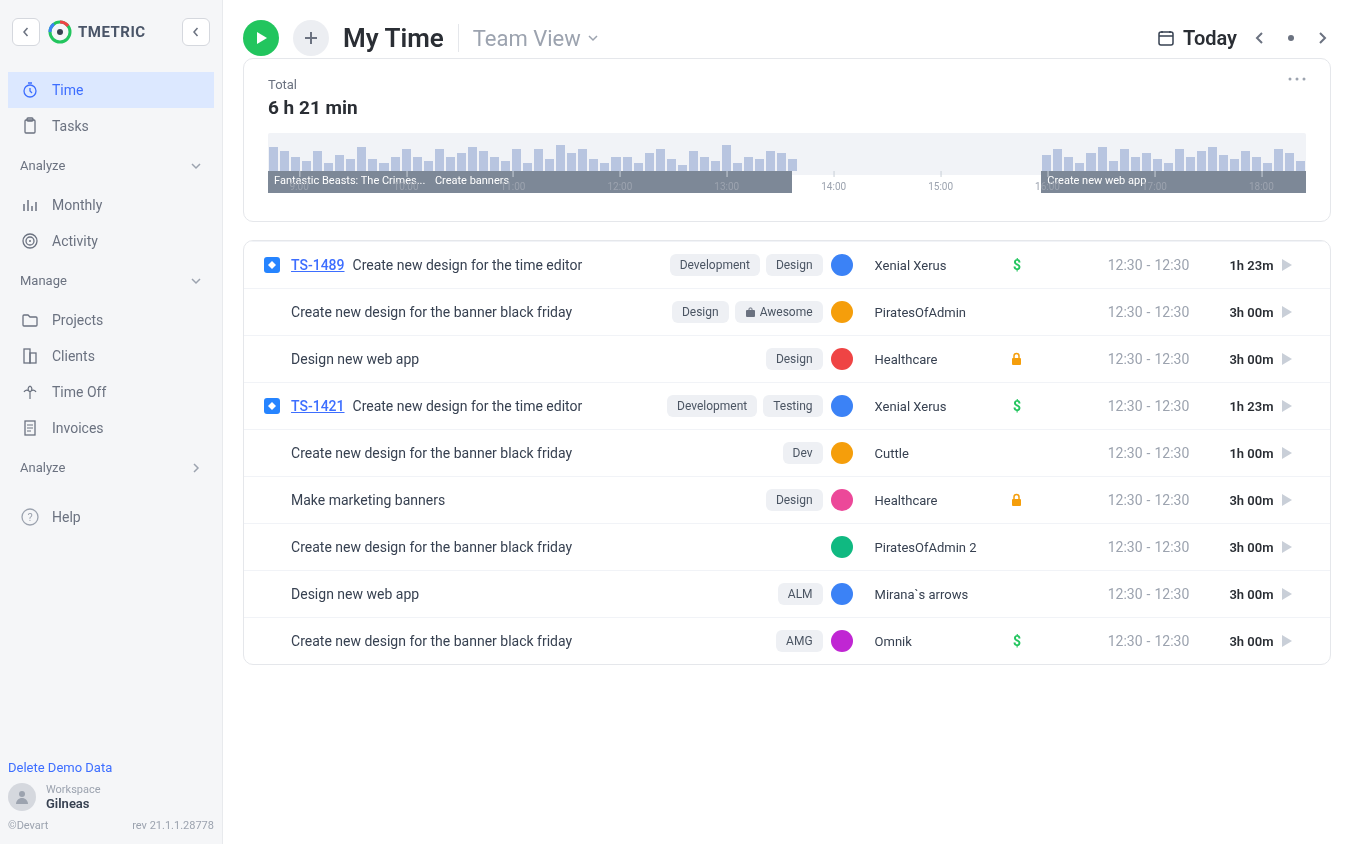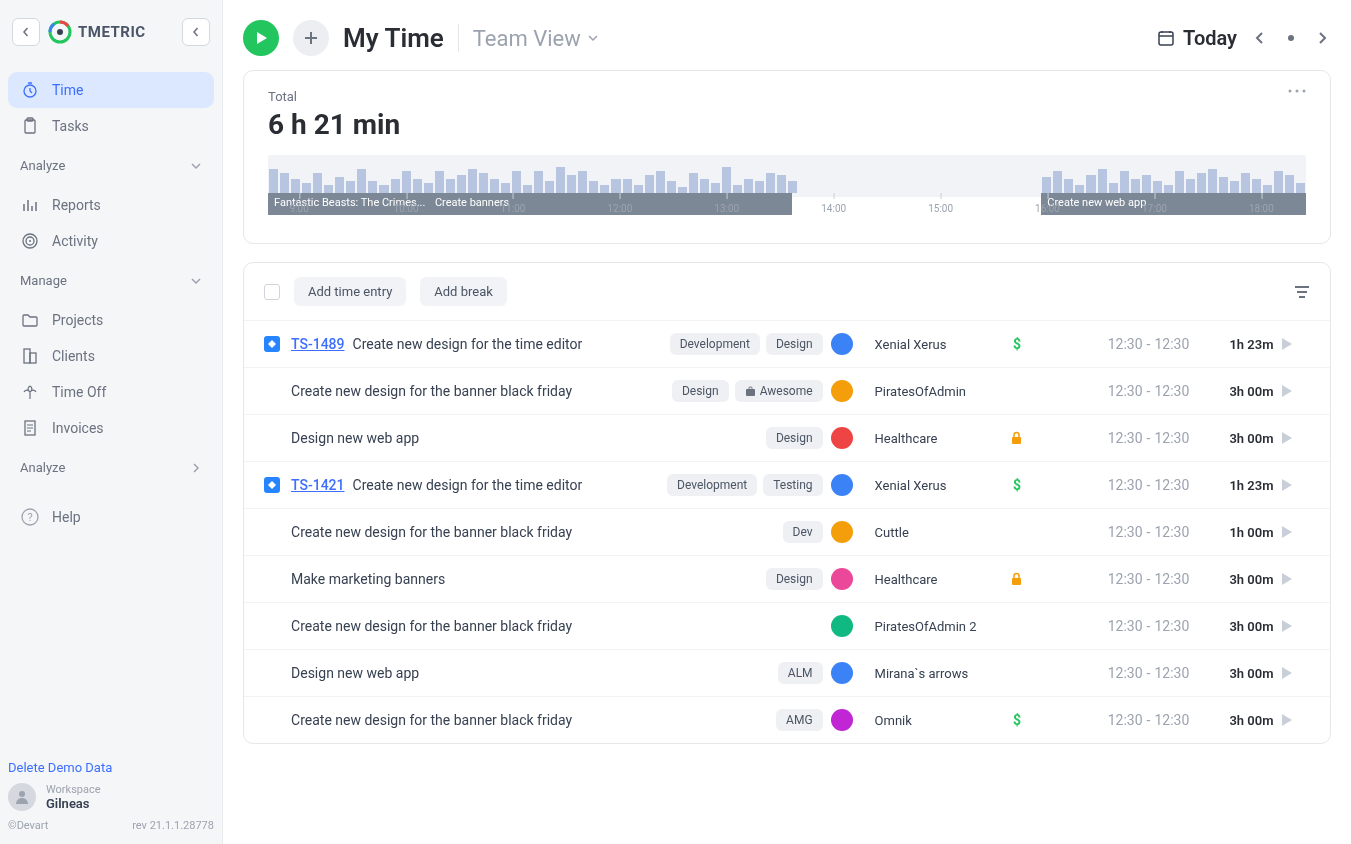--- a/index.html
+++ b/index.html
@@ -6,46 +6,46 @@
 body{background:#f5f6f8;color:#2a2e34;overflow:hidden}
 .app{display:flex;width:1351px;height:844px}
 .sidebar{width:223px;background:#f5f6f8;display:flex;flex-direction:column;border-right:1px solid #e8eaed}
 .sb-header{display:flex;align-items:center;gap:8px;padding:10px 12px;height:64px}
 .back-btn{width:28px;height:28px;border:1px solid #d5d8de;background:#fff;border-radius:6px;display:flex;align-items:center;justify-content:center;cursor:pointer}
 .logo{display:flex;align-items:center;gap:6px;flex:1}
 .logo-icon{width:24px;height:24px;display:flex;align-items:center;justify-content:center}
 .logo-text{font-weight:700;font-size:15px;letter-spacing:.5px;color:#4a5568}
 .collapse-btn{width:28px;height:28px;border:1px solid #d5d8de;background:#fff;border-radius:6px;display:flex;align-items:center;justify-content:center;cursor:pointer}
 .nav{padding:8px 8px 0}
-.nav-item{display:flex;align-items:center;gap:12px;padding:8px 12px;border-radius:9px;cursor:pointer;color:#6b7280;font-size:14px}
+.nav-item{display:flex;align-items:center;gap:12px;padding:8px 12px;border-radius:0;cursor:pointer;color:#6b7280;font-size:14px}
 .nav-item.active{background:#dce8ff;color:#3d6eff}
 .nav-item .icon{width:20px;height:20px;display:flex;align-items:center;justify-content:center;flex-shrink:0}
 .nav-section{padding:14px 20px 6px;font-size:13px;color:#6b7280;display:flex;justify-content:space-between;align-items:center;cursor:pointer}
 .nav-section-chev{color:#9ca3af}
 .sb-footer{margin-top:auto;padding:12px 8px;font-size:13px}
 .sb-delete{color:#3d6eff;cursor:pointer;margin-bottom:8px}
 .sb-workspace{display:flex;gap:10px;align-items:center;margin-bottom:8px}
 .avatar{width:28px;height:28px;border-radius:50%;background:#d5d8de;display:flex;align-items:center;justify-content:center}
 .ws-label{color:#9ca3af;font-size:11px;line-height:1.2}
 .ws-name{color:#374151;font-size:13px;font-weight:600}
 .sb-meta{display:flex;justify-content:space-between;color:#9ca3af;font-size:11px}
 .main{flex:1;background:#fff;padding:20px;overflow:auto}
-.topbar{display:flex;align-items:center;gap:14px;margin-bottom:14px}
+.topbar{display:flex;align-items:center;gap:14px;margin-bottom:2px}
 .play-btn{width:36px;height:36px;border-radius:50%;background:#22c55e;display:flex;align-items:center;justify-content:center;cursor:pointer}
 .add-btn{width:36px;height:36px;border-radius:50%;background:#eceef2;display:flex;align-items:center;justify-content:center;cursor:pointer;color:#6b7280;font-size:20px}
 .title{font-size:26px;font-weight:600;color:#2a2e34}
 .team-view{font-size:22px;color:#9ca3af;display:flex;align-items:center;gap:6px;cursor:pointer}
 .divider-v{width:1px;height:28px;background:#e5e7eb}
 .topbar-right{margin-left:auto;display:flex;align-items:center;gap:14px}
 .today{display:flex;align-items:center;gap:8px;font-size:20px;font-weight:600;cursor:pointer}
 .date-nav-btn{cursor:pointer;color:#6b7280;display:flex;align-items:center;padding:4px}
 .summary-card{border:1px solid #e5e7eb;border-radius:10px;padding:18px 24px;margin-bottom:18px}
 .summary-top{display:flex;justify-content:space-between;margin-bottom:14px}
 .summary-left .label,.summary-right .label{font-size:13px;color:#6b7280;margin-bottom:4px}
-.summary-left .value,.summary-right .value{font-size:28px;font-weight:700}
+.summary-left .value,.summary-right .value{font-size:19px;font-weight:700}
 .summary-right{text-align:right}
 .more-btn{cursor:pointer;color:#9ca3af;margin-left:16px;align-self:flex-start}
 .timeline{position:relative;height:70px}
 .timeline-track{position:relative;height:42px;background:#f1f3f7;border-radius:2px}
 .task-block{position:absolute;top:38px;height:22px;background:#7d8897;color:#fff;font-size:11px;padding:3px 6px;white-space:nowrap;overflow:hidden}
 .bars-wrap{position:absolute;top:0;left:0;right:0;height:38px;display:flex;align-items:flex-end;gap:2px;padding:0 1px}
 .bar{flex:1;background:#b8c5e0;min-width:6px}
 .tl-labels{position:relative;height:14px;margin-top:6px}
 .tl-tick{position:absolute;font-size:10px;color:#9ca3af;transform:translateX(-50%)}
 .tl-tick::before{content:'';position:absolute;left:50%;top:-10px;width:1px;height:6px;background:#c9cfd8}
@@ -129,21 +129,21 @@
             </svg>
           </span>
         </div>
         <div class="nav">
           <div class="nav-item">
             <span class="icon">
               <svg width="18" height="18" viewBox="0 0 18 18">
                 <path d="M3 15V8M7 15V4M11 15V10M15 15V6" stroke="currentColor" stroke-width="1.5"></path>
               </svg>
             </span>
-            <span>Reports</span>
+            <span>Monthly</span>
           </div>
           <div class="nav-item">
             <span class="icon">
               <svg width="18" height="18" viewBox="0 0 18 18">
                 <circle cx="9" cy="9" r="7" fill="none" stroke="currentColor" stroke-width="1.3"></circle>
                 <circle cx="9" cy="9" r="4" fill="none" stroke="currentColor" stroke-width="1.3"></circle>
                 <circle cx="9" cy="9" r="1" fill="currentColor"></circle>
               </svg>
             </span>
             <span>Activity</span>
@@ -409,30 +409,20 @@
             <div class="tl-tick" style="left: 54.5%;">14:00</div>
             <div class="tl-tick" style="left: 64.8%;">15:00</div>
             <div class="tl-tick" style="left: 75.1%;">16:00</div>
             <div class="tl-tick" style="left: 85.4%;">17:00</div>
             <div class="tl-tick" style="left: 95.7%;">18:00</div>
           </div>
       </div>
     </div>
 
     <div class="entries-card">
-      <div class="entries-header">
-        <div class="chk"></div>
-        <div class="pill-btn">Add time entry</div>
-        <div class="pill-btn">Add break</div>
-        <div class="sort-btn">
-          <svg width="16" height="14" viewBox="0 0 16 14">
-              <path d="M1 2h14M3 7h10M5 12h6" stroke="#6b7280" stroke-width="2"></path>
-            </svg>
-        </div>
-      </div>
       <div id="entries-list">
           <div class="entry">
     <div class="icon-col">
               <svg width="16" height="16" viewBox="0 0 16 16">
                 <rect width="16" height="16" rx="3" fill="#2684ff"></rect>
                 <path d="M8 4l4 4-4 4-4-4z" fill="#fff"></path>
               </svg>
             </div>
     <div class="task-col">
               <span class="tid">TS-1489</span>

